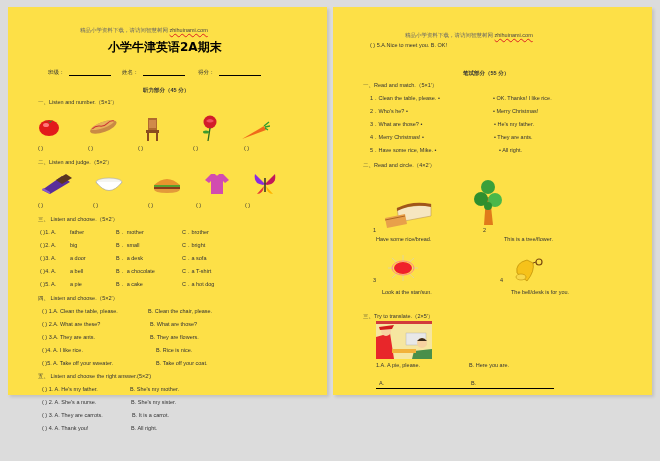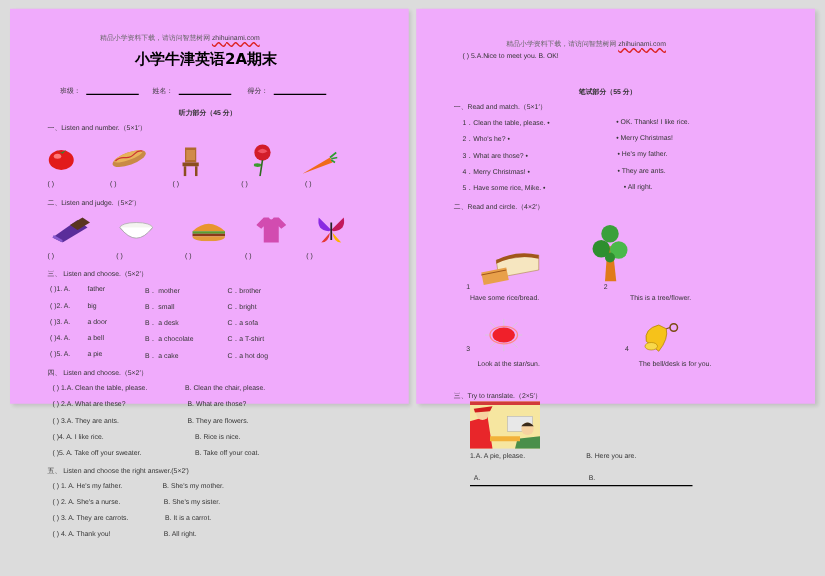--- a/index.html
+++ b/index.html
@@ -1,21 +1,21 @@
 <!DOCTYPE html>
 <html><head>
 <meta charset="utf-8">
 <style>
   html, body { margin:0; padding:0; }
   body {
     width:660px; height:461px; background:#dcdcdc; position:relative; overflow:hidden;
     font-family:"Liberation Sans","DejaVu Sans",sans-serif; color:#222;
   }
   .page {
-    position:absolute; top:7px; background:#f0abfc; height:316px;
+    position:absolute; top:7px; background:#fde047; height:388px;
     box-shadow: 2px 2px 3px rgba(0,0,0,0.12);
   }
   #page1 { left:8px; width:319px; }
   #page2 { left:333px; width:319px; }
   .abs { position:absolute; white-space:nowrap; }
   .hdr { font-size:5.5px; color:#666; }
   .hdr .url { color:#444; text-decoration: underline wavy #d22; text-decoration-thickness:0.5px; }
   .title { font-size:12px; font-weight:bold; color:#000; font-family:"DejaVu Sans",sans-serif; }
   .small { font-size:5.5px; color:#333; }
   .sec { font-size:5.5px; color:#333; font-weight:bold; }

